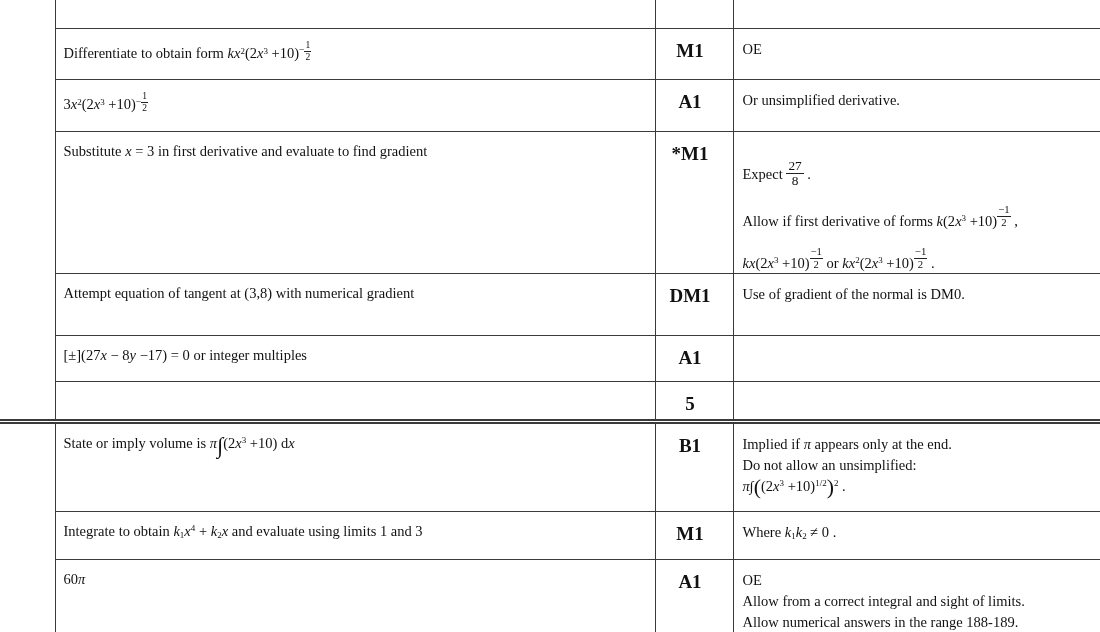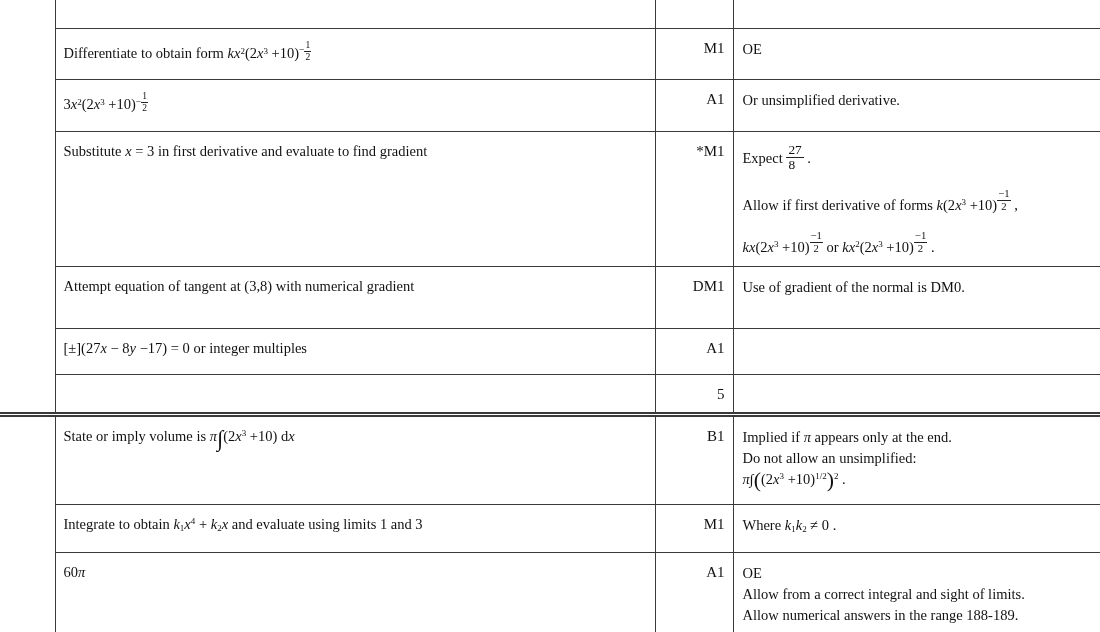--- a/index.html
+++ b/index.html
@@ -7,39 +7,39 @@
   body{
     width:1100px;height:632px;overflow:hidden;
     font-family:"Liberation Serif","DejaVu Serif",serif;
     color:#111;font-size:14.5px;
   }
   table{border-collapse:collapse;table-layout:fixed;width:1100px;}
   td{border:1px solid #3a3a3a;vertical-align:top;padding:0;overflow:hidden;}
   td.part{border-left:none;padding:10px 0 0 5px;}
   td.part.pb{padding-top:12px;}
   td.desc{padding:11px 10px 17px 8px;}
-  td.mark{font-weight:400;text-align:right;padding:11px 8px 0 0;font-size:15px;font-family:"Liberation Serif",serif;}
+  td.mark{font-weight:700;text-align:center;padding:11px 8px 0 0;font-size:19px;font-family:"Liberation Serif",serif;}
   td.comm{border-right:none;padding:11px 7px 0 9px;line-height:1.25;}
   tr.topcut td{border-top:none;}
   td.sec-end{border-bottom:5px double #3a3a3a;}
   tr.lastrow td{border-bottom:none;}
   td.nobottom{border-bottom:none;}
 
   .cl + .cl{margin-top:3px;}
   .spread .cl + .cl{margin-top:16px;}
 
   i{font-style:italic;}
   sup{font-size:0.62em;vertical-align:0.55em;line-height:0;}
   sub{font-size:0.62em;vertical-align:-0.25em;line-height:0;}
   .exp{font-size:0.66em;vertical-align:0.55em;line-height:0;}
   .exp.eb{font-size:0.74em;vertical-align:0.7em;}
   .stk{display:inline-block;text-align:center;line-height:1.1;vertical-align:middle;}
   .stk span{display:block;}
   .stk span:first-child{border-bottom:1px solid #222;padding:0 1px;}
-  .fr{display:inline-block;text-align:left;line-height:1.05;vertical-align:-0.45em;font-size:0.92em;}
+  .fr{display:inline-block;text-align:center;line-height:1.05;vertical-align:-0.45em;font-size:0.92em;margin-top:16px;}
   .fr span{display:block;padding:0 2px;}
   .fr span:first-child{border-bottom:1px solid #222;}
   .int{font-size:1.55em;line-height:0;vertical-align:-0.22em;}
   .bp{font-size:1.5em;line-height:0;vertical-align:-0.15em;}
 </style>
 </head>
 <body>
 
 <table id="ms">
   <colgroup>

